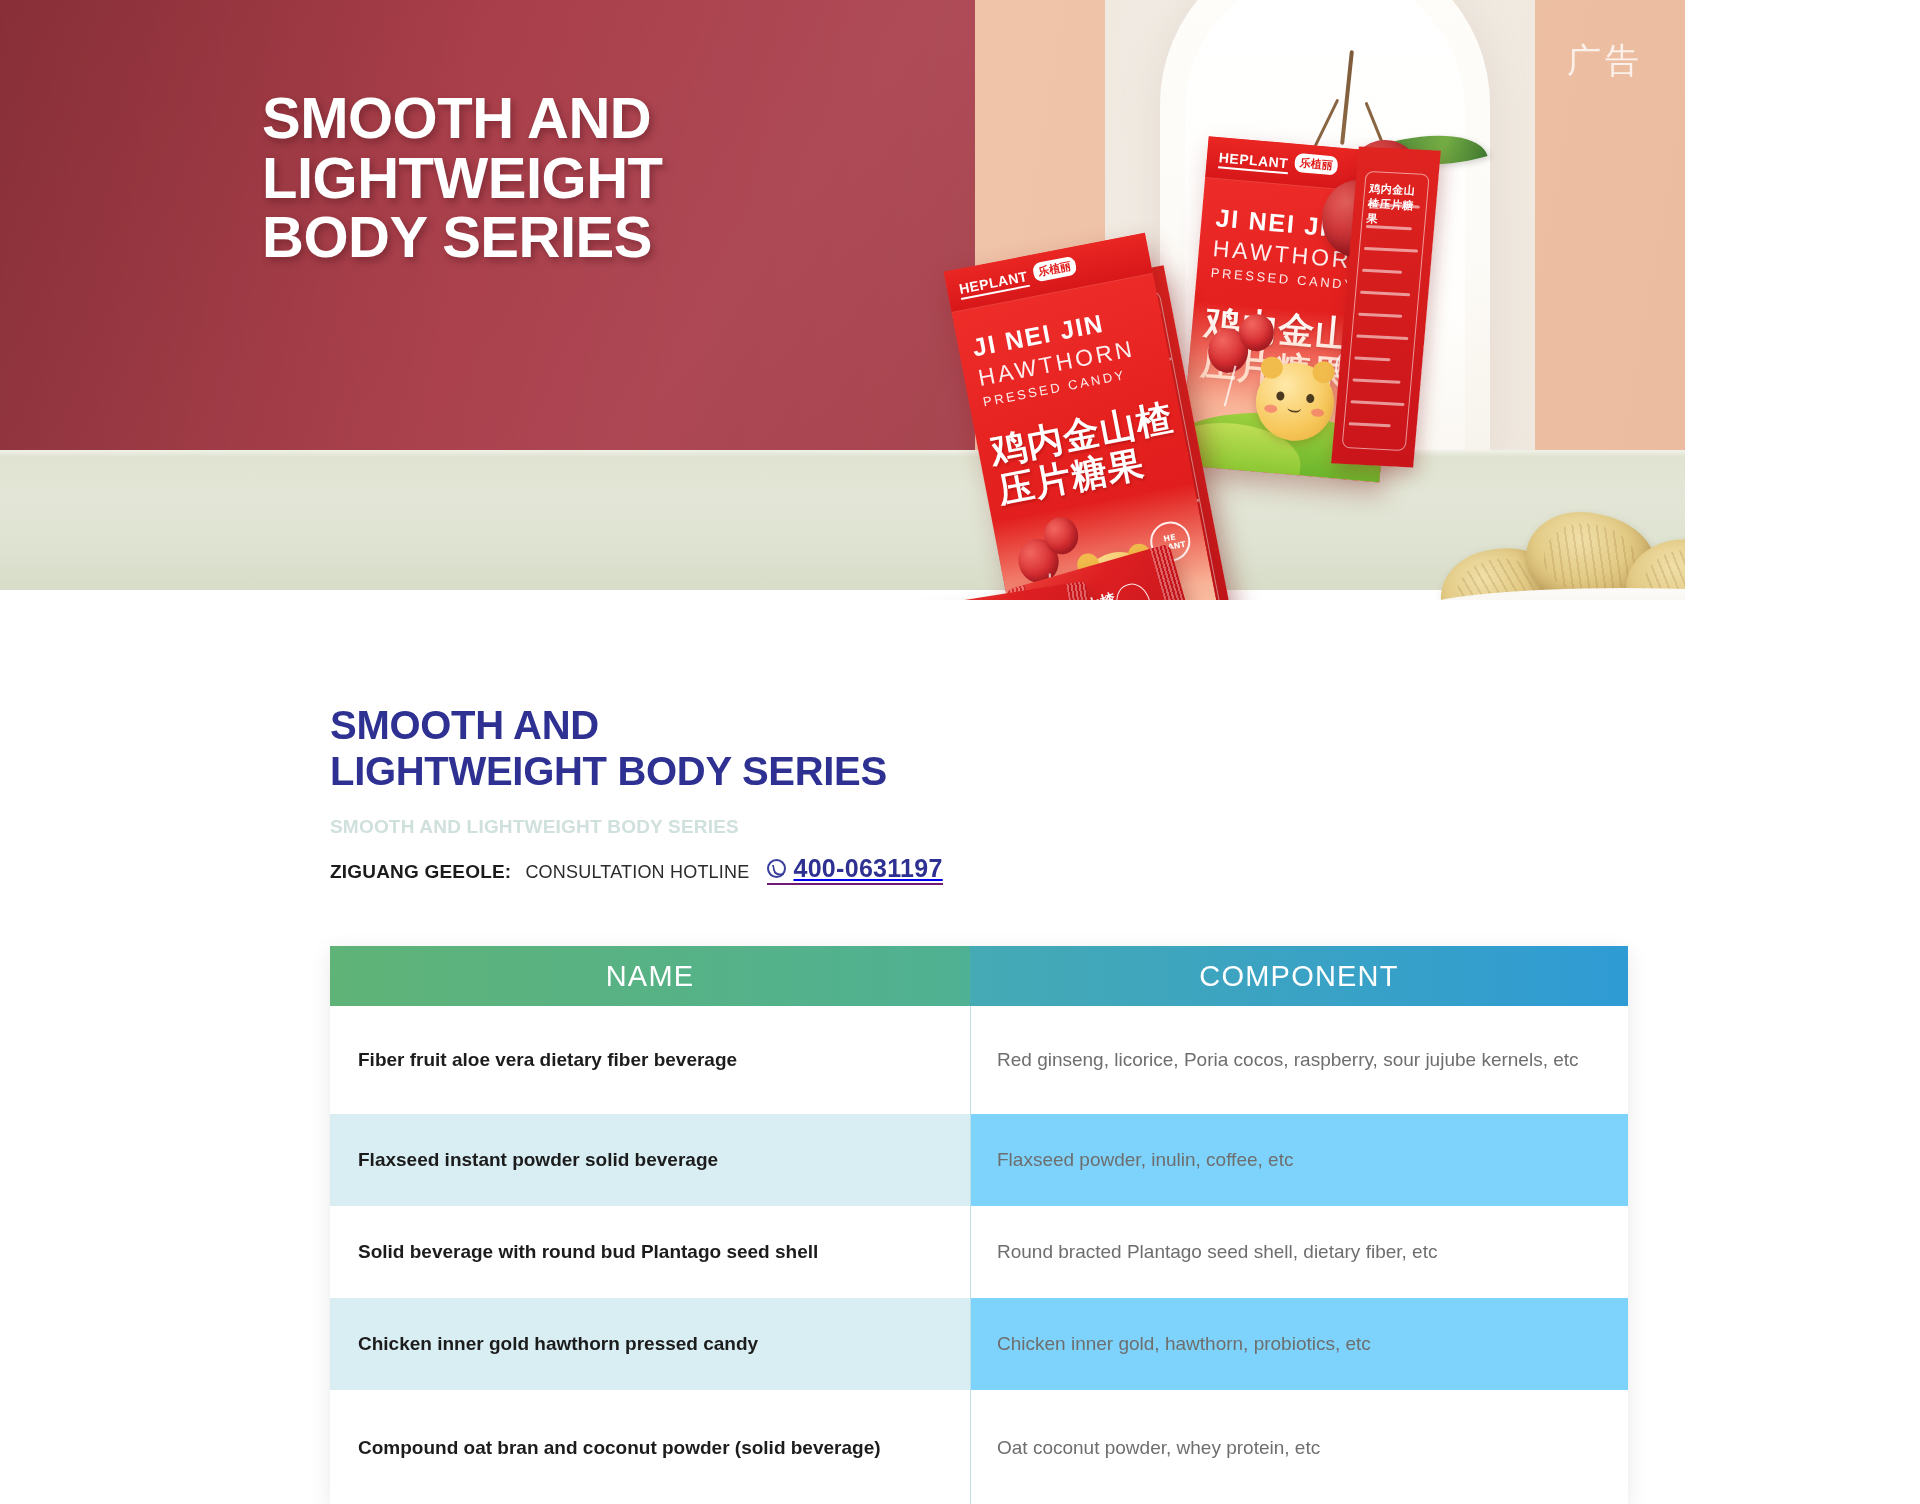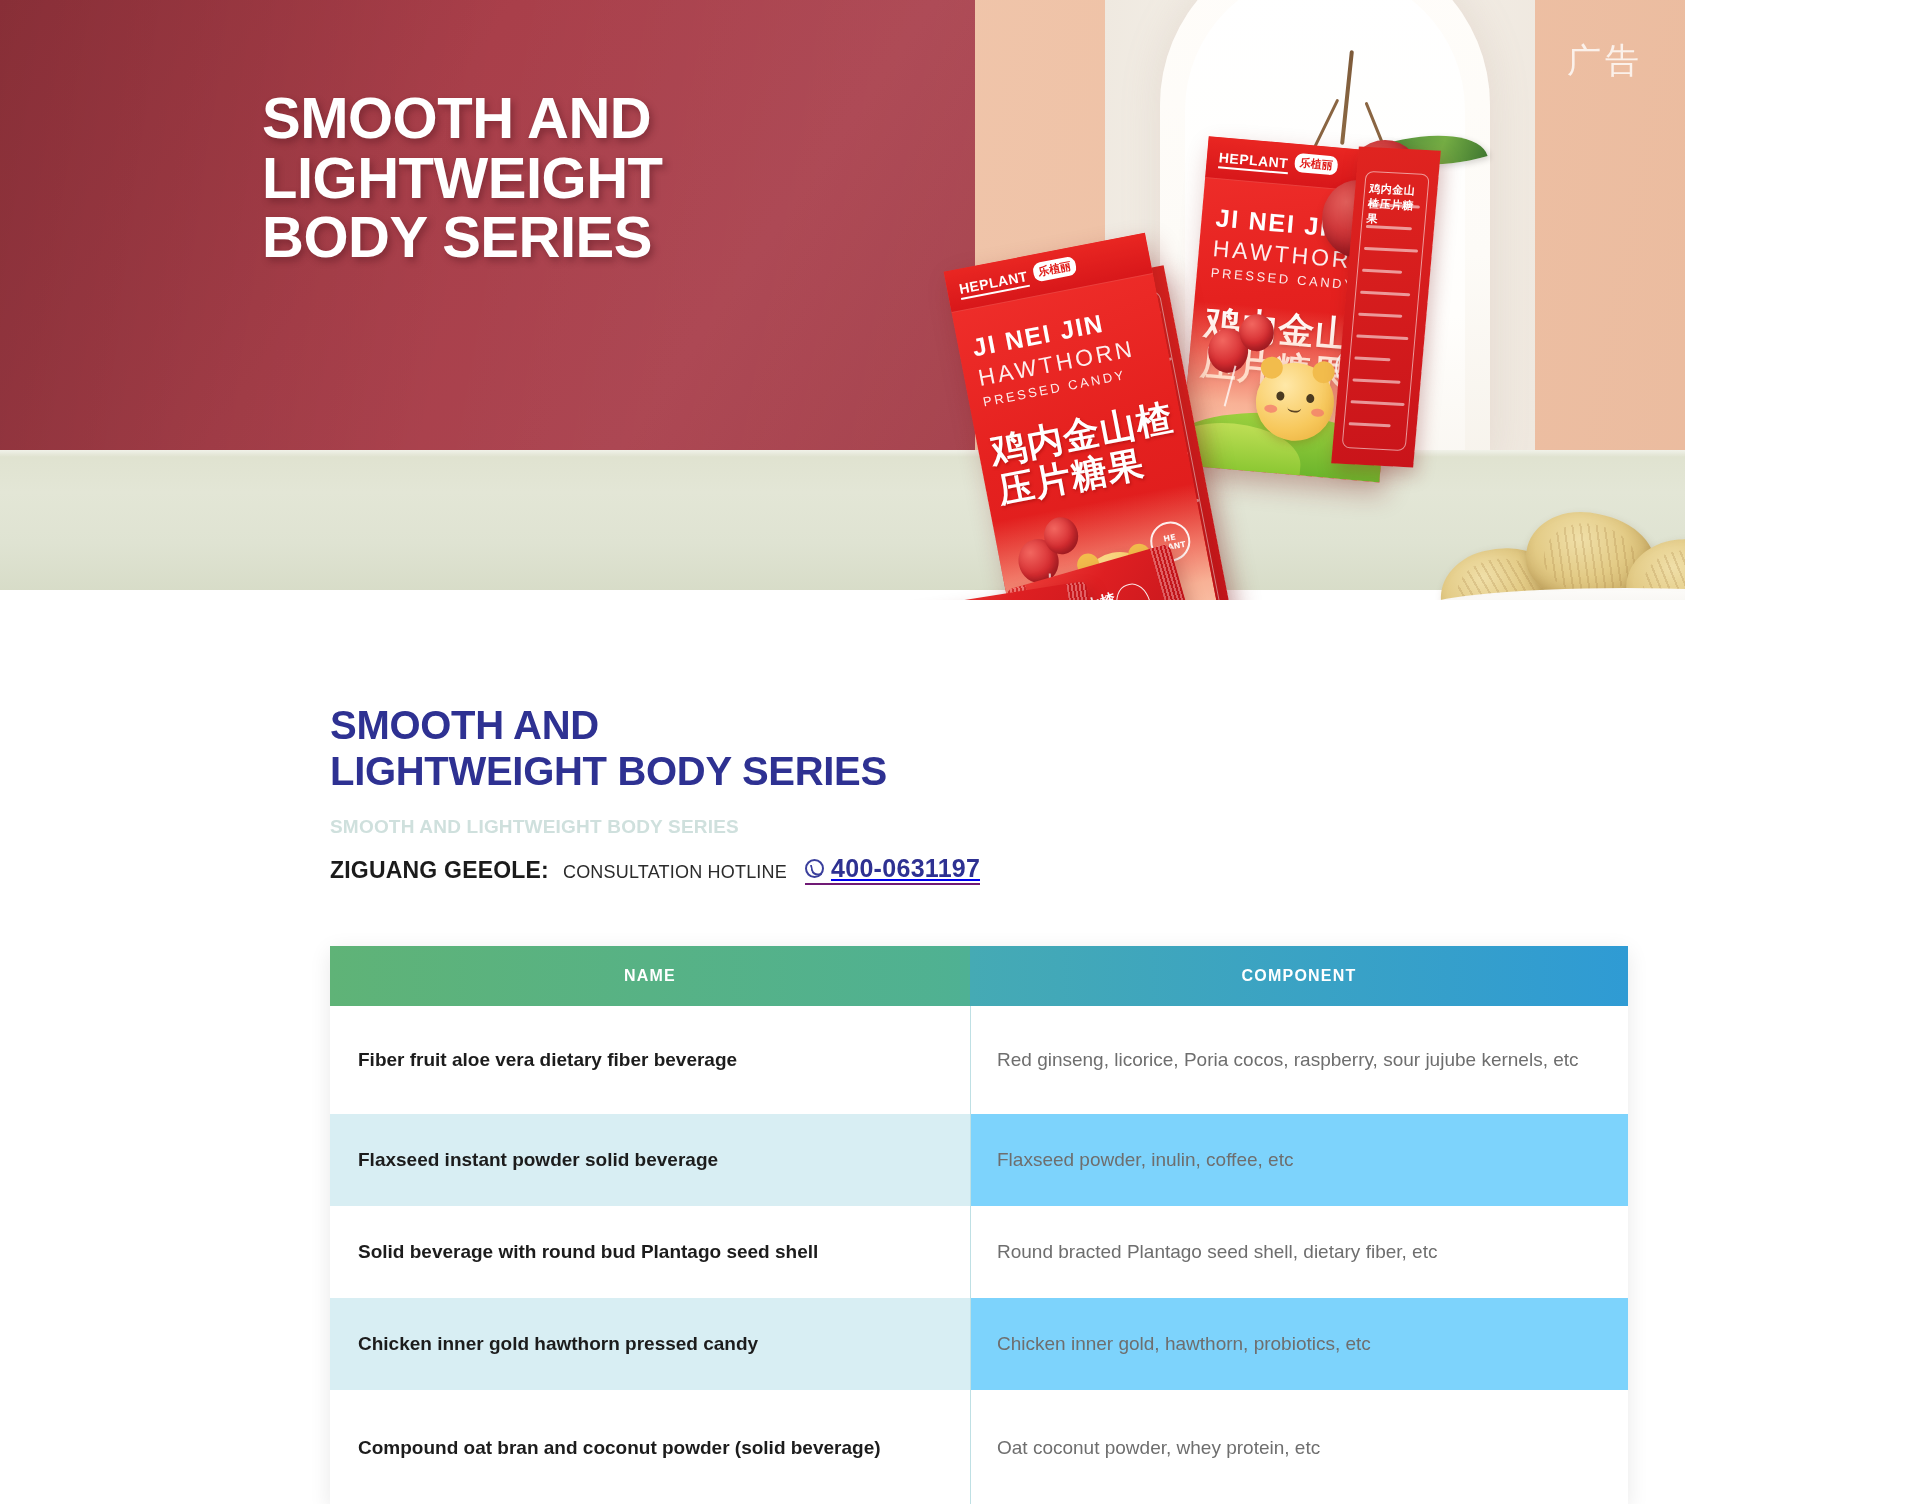--- a/index.html
+++ b/index.html
@@ -293,21 +293,21 @@
   }
   .mid-title span { display:block; }
   .mid-sub {
     position:absolute; left:330px; top:176px;
     color:#cfe0dd; font-size:19px; font-weight:700; letter-spacing:0.2px;
   }
   .contact-row {
     position:absolute; left:330px; top:215px; display:flex; align-items:baseline; gap:0;
   }
   .contact-brand {
-    color:#1b1b1b; font-size:23px; font-weight:700; letter-spacing:0.2px;
+    color:#1b1b1b; font-size:19px; font-weight:700; letter-spacing:0.2px;
   }
   .contact-label {
     color:#2b2b2b; font-size:18px; font-weight:400; letter-spacing:0.2px; margin-left:14px;
   }
   .phone-wrap {
     display:inline-flex; align-items:center; gap:7px; margin-left:18px;
     border-bottom:2px solid #701a75; padding-bottom:2px;
     position:relative; overflow:hidden; height:30px;
   }
   .phone-icon {
@@ -327,21 +327,21 @@
   
   .table-wrap {
     position:absolute; left:330px; top:946px; width:1298px;
     background:#fff;
     box-shadow:0 5px 22px rgba(0,0,0,0.09);
     border-radius:2px;
   }
   .t-head { display:flex; height:60px; }
   .t-head .th {
     display:flex; align-items:center; justify-content:center;
-    color:#fff; font-size:16px; font-weight:700; letter-spacing:1.2px;
+    color:#fff; font-size:29px; font-weight:400; letter-spacing:1.2px;
   }
   .th-name { width:640px; background:linear-gradient(90deg,#5fb377 0%,#4fb193 100%); }
   .th-comp { width:658px; background:linear-gradient(90deg,#45aab4 0%,#2f9bd4 100%); }
   .t-row { display:flex; min-height:92px; }
   .t-row .td { display:flex; align-items:center; }
   .td-name {
     width:640px; padding:16px 28px 16px 28px;
     color:#1c1c1c; font-size:19px; font-weight:700; line-height:1.62;
   }
   .td-comp {

